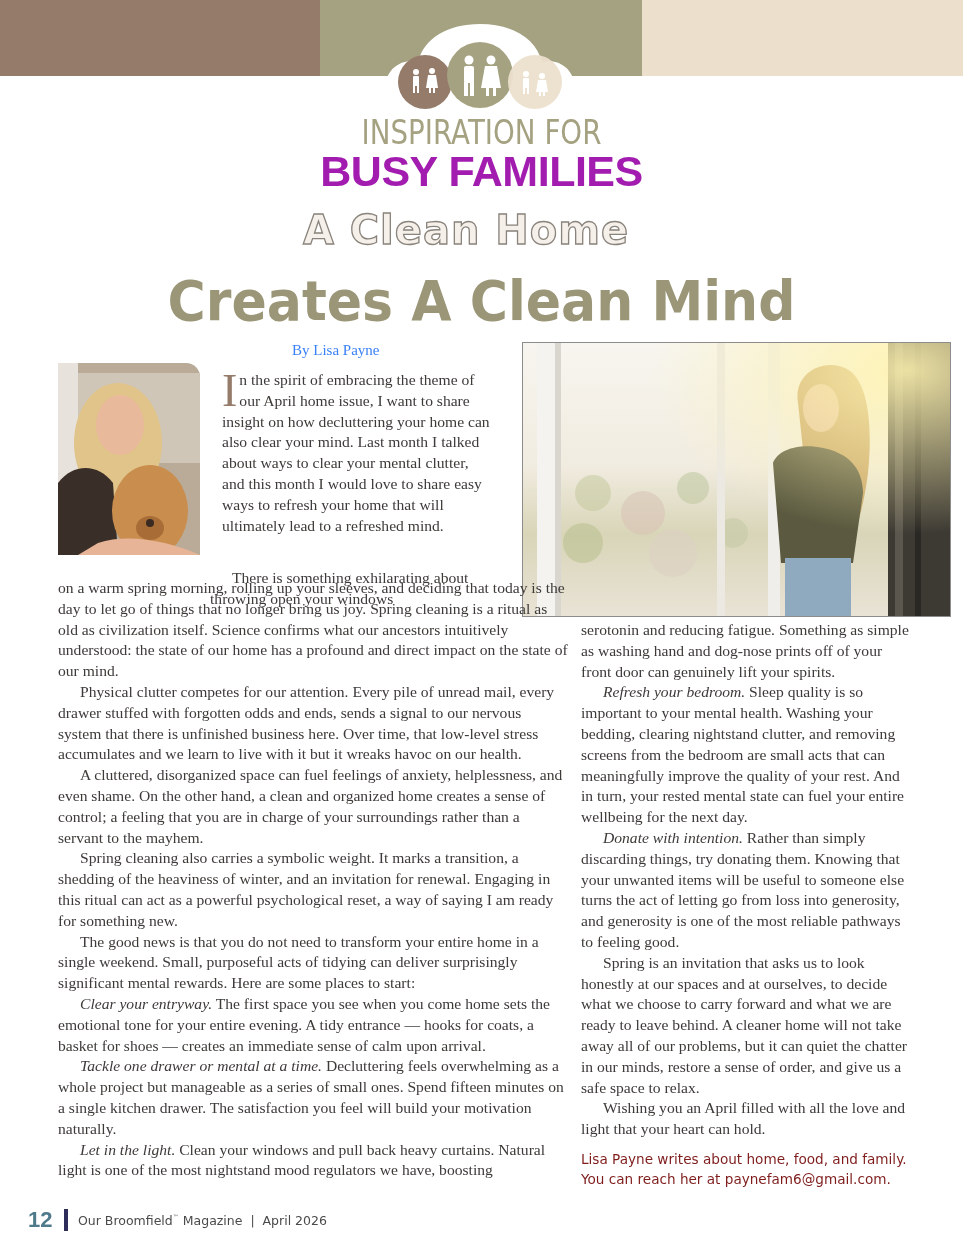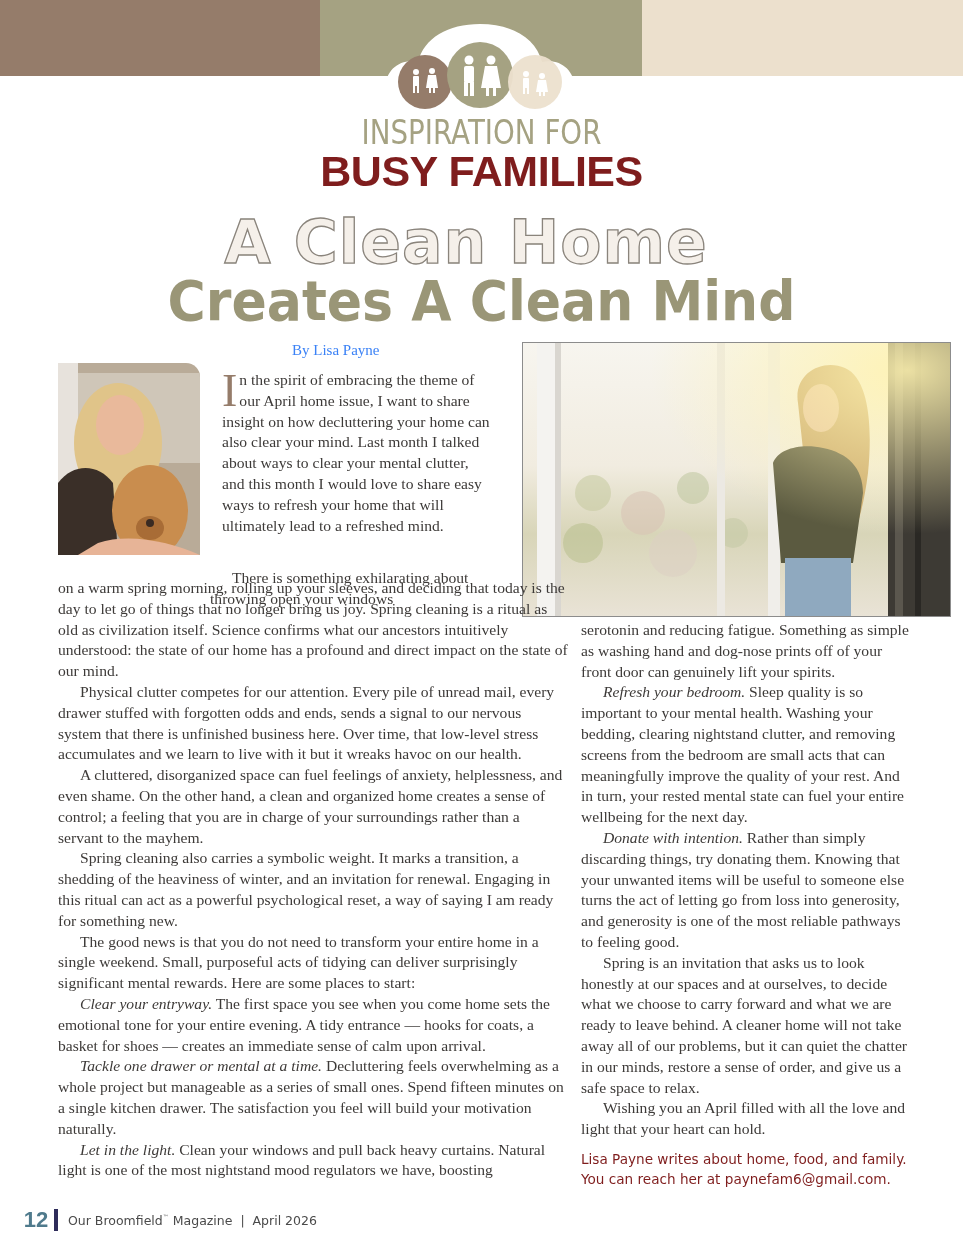--- a/index.html
+++ b/index.html
@@ -8,24 +8,24 @@
   .band { position: absolute; top: 0; height: 76px; }
   .band.b1 { left: 0; width: 320px; background: #957c6a; }
   .band.b2 { left: 320px; width: 322px; background: #a5a282; }
   .band.b3 { left: 642px; width: 321px; background: #ece0cd; }
 
   .logo { position: absolute; left: 380px; top: 20px; width: 200px; height: 100px; }
   .kicker1 { position: absolute; top: 113px; left: 0; width: 963px; text-align: center;
              font-family: "DejaVu Sans", sans-serif; font-size: 33px; color: #a5a282;
              letter-spacing: 0px; font-weight: normal; transform: scaleX(0.84); }
   .kicker2 { position: absolute; top: 147px; left: 0; width: 963px; text-align: center;
-             font-family: "Liberation Sans", sans-serif; font-weight: bold; font-size: 43px; color: #7f1d1d;
+             font-family: "Liberation Sans", sans-serif; font-weight: bold; font-size: 43px; color: #a21caf;
              letter-spacing: -0.5px; }
   .title1 { position: absolute; top: 207px; left: 0; width: 932px; text-align: center;
-            font-family: "DejaVu Sans", sans-serif; font-weight: bold; font-size: 60px;
+            font-family: "DejaVu Sans", sans-serif; font-weight: bold; font-size: 40px;
             color: #f5f0ea; -webkit-text-stroke: 1.3px #8a847c; letter-spacing: 1px; }
   .title2 { position: absolute; top: 268px; left: 0; width: 963px; text-align: center;
             font-family: "DejaVu Sans", sans-serif; font-size: 56px; color: #9a9677;
             letter-spacing: 0px; transform: scaleX(0.93); }
 
   .byline { position: absolute; top: 342px; left: 292px; font-size: 15px; color: #3b82f6; }
   .author-photo { position: absolute; left: 58px; top: 363px; width: 142px; height: 192px;
                   border-radius: 0 14px 0 0; overflow: hidden; }
   .hero-photo { position: absolute; left: 522px; top: 342px; width: 427px; height: 273px;
                 border: 1px solid #8c8c8c; overflow: hidden; }
@@ -34,21 +34,21 @@
   .text p { margin: 0; }
   .ind { text-indent: 22px; }
   .intro { position: absolute; left: 222px; top: 370px; width: 272px; }
   .dropcap { float: left; font-size: 46px; line-height: 38px; color: #957c6a; margin: 2px 2px 0 0; }
   .cont1 { position: absolute; left: 210px; top: 536px; width: 272px; margin-top: 32px; }
   .col1 { position: absolute; left: 58px; top: 578px; width: 510px; }
   .col2 { position: absolute; left: 581px; top: 620px; width: 330px; }
   .bio { position: absolute; left: 581px; top: 1149px; width: 340px; font-family: "DejaVu Sans", sans-serif;
          font-size: 13.6px; line-height: 20px; color: #7f1d1d; }
 
-  .footer { position: absolute; left: 18px; top: 1207px; height: 26px; display: flex; align-items: center; text-align: center; }
+  .footer { position: absolute; left: 28px; top: 1207px; height: 26px; display: flex; align-items: center; }
   .page-num { font-family: "Liberation Sans", sans-serif; font-weight: bold; font-size: 22px; color: #4f7a8c; width: 36px; }
   .footer-rule { width: 4px; height: 22px; background: #2e2c5a; margin: 0 10px 0 0; }
   .footer-text { font-family: "DejaVu Sans", sans-serif; font-size: 12.5px; color: #4a4a4a; }
   .footer-text sup { font-size: 6px; vertical-align: top; }
 </style>
 </head>
 <body>
 
 <div class="band b1"></div>
 <div class="band b2"></div>

